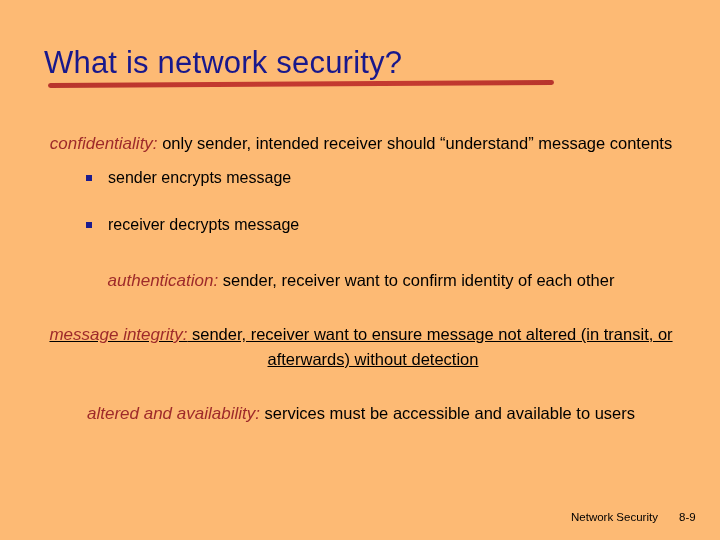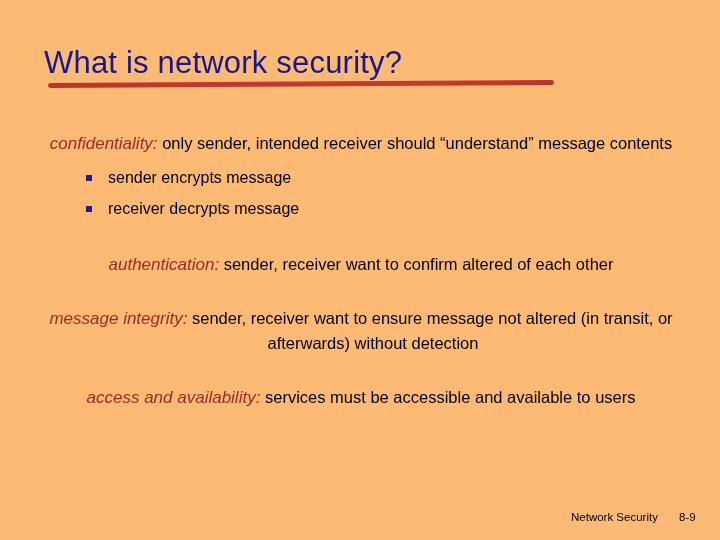--- a/index.html
+++ b/index.html
@@ -72,33 +72,33 @@
     font-weight: 400;
     font-size: 17px;
   }
   .body-text {
     color: #000000;
   }
 
   
   #p-confidentiality { margin: 0; }
   #p-authentication  { margin: 32px 0 0 0; }
-  #p-integrity       { margin: 29px 0 0 0; }
+  #p-integrity       { margin: 29px 0 0 0; text-decoration: underline; }
   #p-access          { margin: 29px 0 0 0; }
 
   
   #sub-list {
     margin: 11px 0 0 0;
     padding: 0;
     list-style: none;
   }
   .sub-item {
     position: relative;
     padding-left: 62px;
-    margin-top: 9px;
+    margin-top: 25px;
     color: #000000;
     font-size: 16px;
     line-height: 22px;
   }
   .sub-item:first-child { margin-top: 8px; }
   .sub-bullet {
     position: absolute;
     left: 40px;
     top: 8px;
     width: 6px;
@@ -152,29 +152,29 @@
         <span class="sub-bullet"></span>
         <span>sender encrypts message</span>
       </li>
       <li class="sub-item">
         <span class="sub-bullet"></span>
         <span>receiver decrypts message</span>
       </li>
     </ul>
 
     <p class="para" id="p-authentication">
-      <span class="keyword first-line-pull">authentication:</span><span class="body-text"> sender, receiver want to confirm altered of each other</span>
+      <span class="keyword first-line-pull">authentication:</span><span class="body-text"> sender, receiver want to confirm identity of each other</span>
     </p>
 
     <p class="para" id="p-integrity">
       <span class="keyword first-line-pull">message integrity:</span><span class="body-text"> sender, receiver want to ensure message not altered (in transit, or afterwards) without detection</span>
     </p>
 
     <p class="para" id="p-access">
-      <span class="keyword first-line-pull">access and availability:</span><span class="body-text"> services must be accessible and available to users</span>
+      <span class="keyword first-line-pull">altered and availability:</span><span class="body-text"> services must be accessible and available to users</span>
     </p>
 
   </div>
 
   <div id="footer">
     <span id="footer-label">Network Security</span>
     <span id="footer-page">8-9</span>
   </div>
 
 </div>

